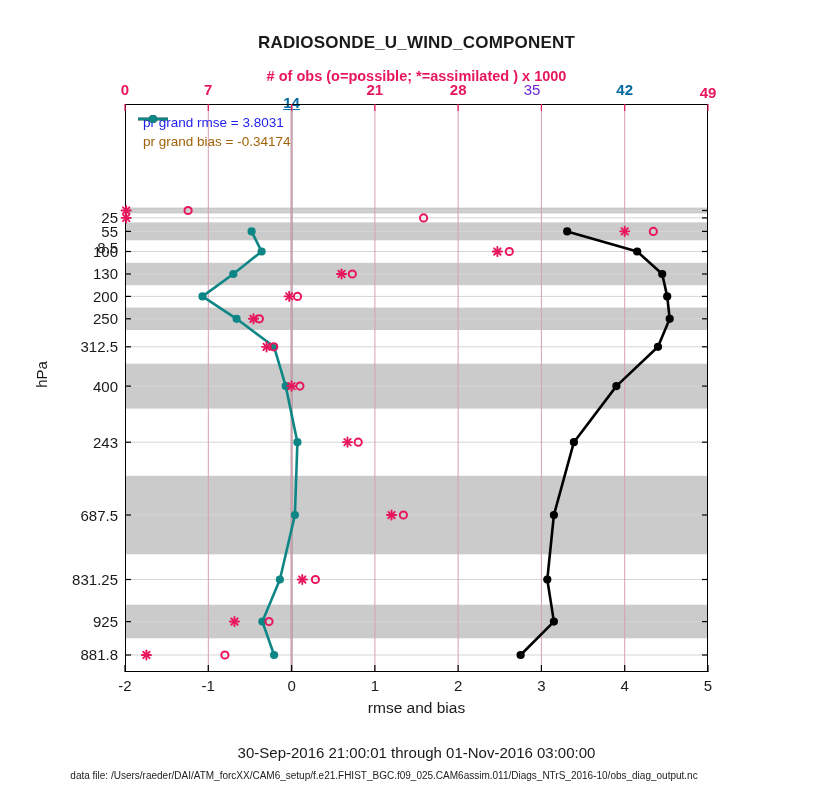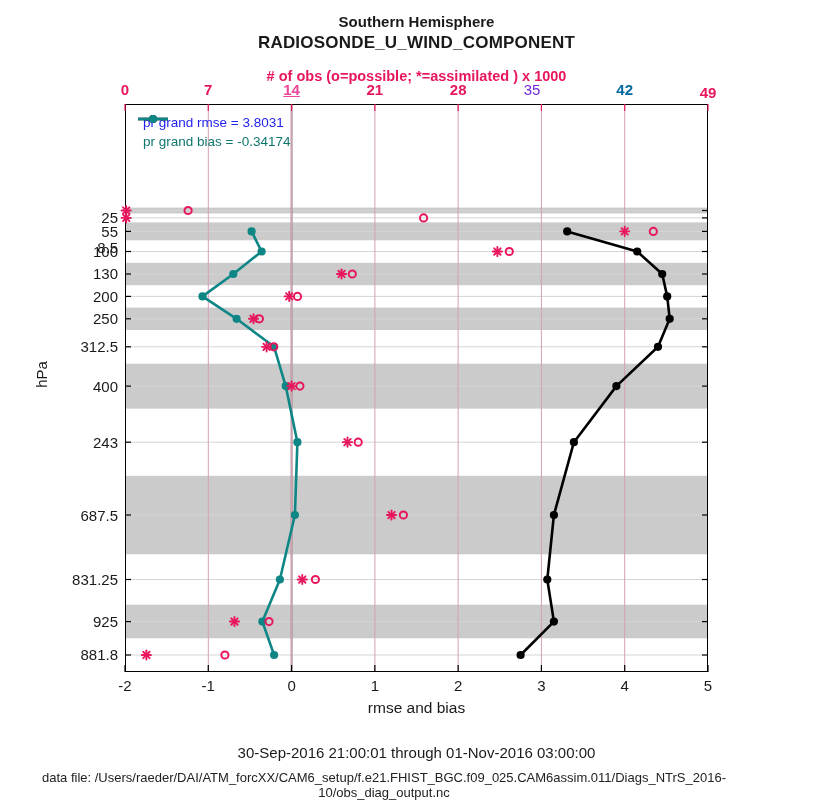--- a/index.html
+++ b/index.html
@@ -5,42 +5,41 @@
   html,body{margin:0;padding:0;background:#ffffff;}
   #fig{position:relative;width:830px;height:800px;background:#ffffff;overflow:hidden;
        font-family:"Liberation Sans", sans-serif;color:#1a1a1a;}
   .ctr{position:absolute;left:125px;width:583px;text-align:center;}
   .t1{top:13px;font-size:15px;font-weight:bold;}
   .t2{top:33px;font-size:17px;font-weight:bold;letter-spacing:.2px;}
   .obs-label{top:68px;font-size:14.5px;font-weight:bold;}
   .xlabel{top:699px;font-size:15.5px;}
   .caption{top:744px;font-size:15px;}
   .footer{position:absolute;left:0;top:770px;width:768px;text-align:center;
-          font-size:13px;color:#222222;}
+          font-size:10px;color:#222222;}
   .ylabel{position:absolute;left:28px;top:366px;font-size:15px;transform:rotate(-90deg);
           transform-origin:center;}
   .tickx{position:absolute;width:60px;text-align:center;font-size:15px;}
   .ticky{position:absolute;left:24px;width:94px;text-align:right;font-size:15px;line-height:15px;}
   #plot{position:absolute;left:125px;top:104px;width:583px;height:568px;}
   #plot svg{position:absolute;left:0;top:0;overflow:visible;}
   .legend{position:absolute;left:12px;top:9px;}
   .lrow{display:flex;align-items:center;height:19px;}
   .lrow span{font-size:13.5px;margin-left:6px;white-space:nowrap;}
 </style>
 </head>
 <body>
 
 <div id="fig">
-  <div class="ctr t1">Southern Hemisphere</div>
   <div class="ctr t2">RADIOSONDE_U_WIND_COMPONENT</div>
   <div class="ctr obs-label" id="obsLabel" style="color: rgb(232, 23, 93);"># of obs (o=possible; *=assimilated ) x 1000</div>
   <div id="topTicks">
       <div class="tickx" style="left: 95px; top: 81px; color: rgb(232, 23, 93); font-weight: bold;">0</div>
       <div class="tickx" style="left: 178.286px; top: 81px; color: rgb(232, 23, 93); font-weight: bold;">7</div>
-      <div class="tickx" style="left: 261.571px; top: 81px; color: #ec4899; font-weight: bold; text-decoration: underline;">14</div>
+      <div class="tickx" style="left: 261.571px; top: 94px; color: #0369a1; font-weight: bold; text-decoration: underline;">14</div>
       <div class="tickx" style="left: 344.857px; top: 81px; color: rgb(232, 23, 93); font-weight: bold;">21</div>
       <div class="tickx" style="left: 428.143px; top: 81px; color: rgb(232, 23, 93); font-weight: bold;">28</div>
       <div class="tickx" style="left: 502px; top: 81px; color: #6d28d9; font-weight: normal;">35</div>
       <div class="tickx" style="left: 594.714px; top: 81px; color: #0369a1; font-weight: bold;">42</div>
       <div class="tickx" style="left: 678px; top: 84px; color: rgb(232, 23, 93); font-weight: bold;">49</div>
     </div>
   <div class="ylabel">hPa</div>
   <div id="yTicks">
       <div class="ticky" style="top: 203.002px; margin-top: 37px;">8.5</div>
       <div class="ticky" style="top: 210.403px;">25</div>
@@ -265,21 +264,21 @@
           <line id="legLine0" x1="1" y1="6" x2="31" y2="6" stroke-width="2.6" stroke="#000000"></line>
           <circle id="legDot0" cx="16" cy="6" r="4" fill="#000000"></circle>
         </svg>
         <span id="legTxt0" style="color: rgb(34, 34, 238);">pr grand rmse = 3.8031</span>
       </div>
       <div class="lrow">
         <svg width="32" height="12">
           <line id="legLine1" x1="1" y1="6" x2="31" y2="6" stroke-width="2.6" stroke="#0e8686"></line>
           <circle id="legDot1" cx="16" cy="6" r="4" fill="#0e8686"></circle>
         </svg>
-        <span id="legTxt1" style="color: #0f766e;">pr grand bias = -0.34174</span>
+        <span id="legTxt1" style="color: #a16207;">pr grand bias = -0.34174</span>
       </div>
     </div>
   </div>
 
   <div id="bottomTicks">
       <div class="tickx" style="left: 95px; top: 677px;">-2</div>
       <div class="tickx" style="left: 178.286px; top: 677px;">-1</div>
       <div class="tickx" style="left: 261.571px; top: 677px;">0</div>
       <div class="tickx" style="left: 344.857px; top: 677px;">1</div>
       <div class="tickx" style="left: 428.143px; top: 677px;">2</div>

